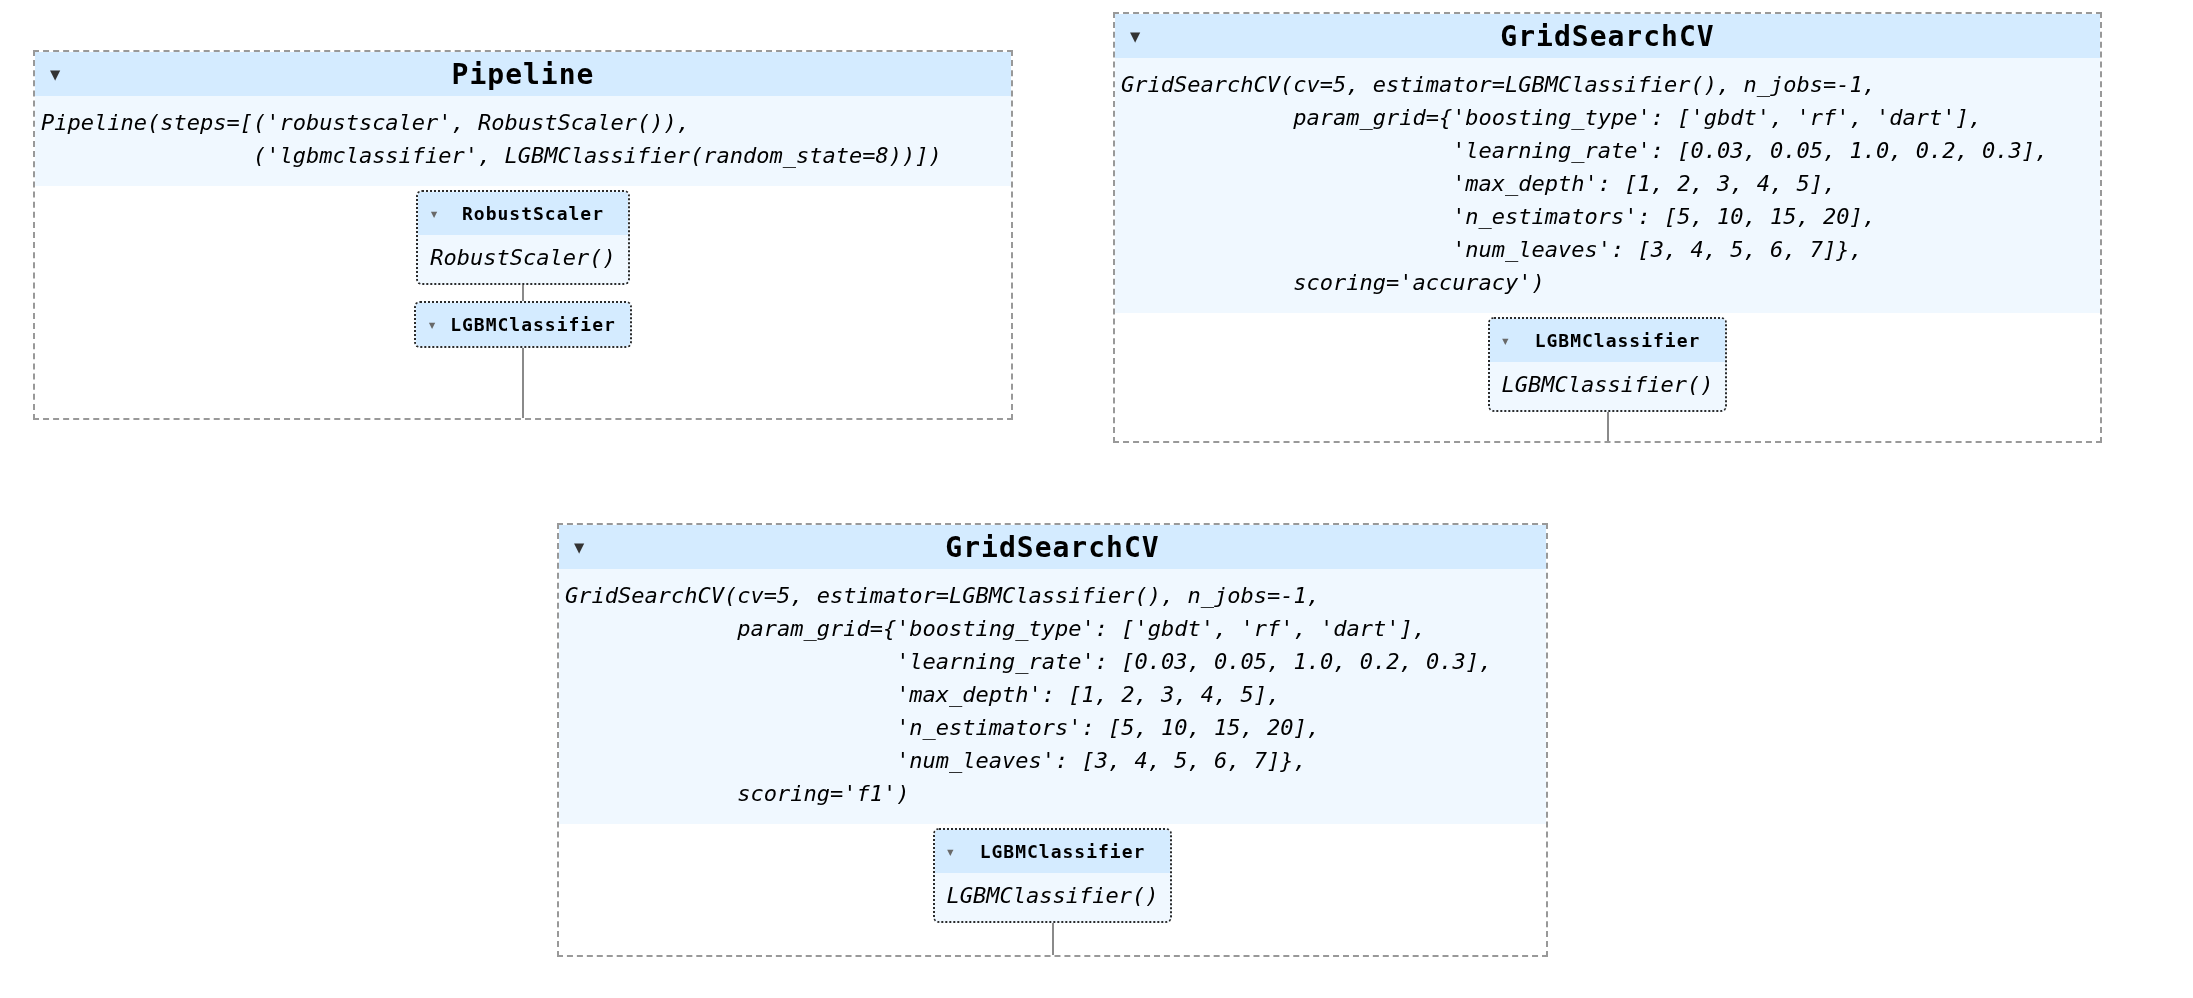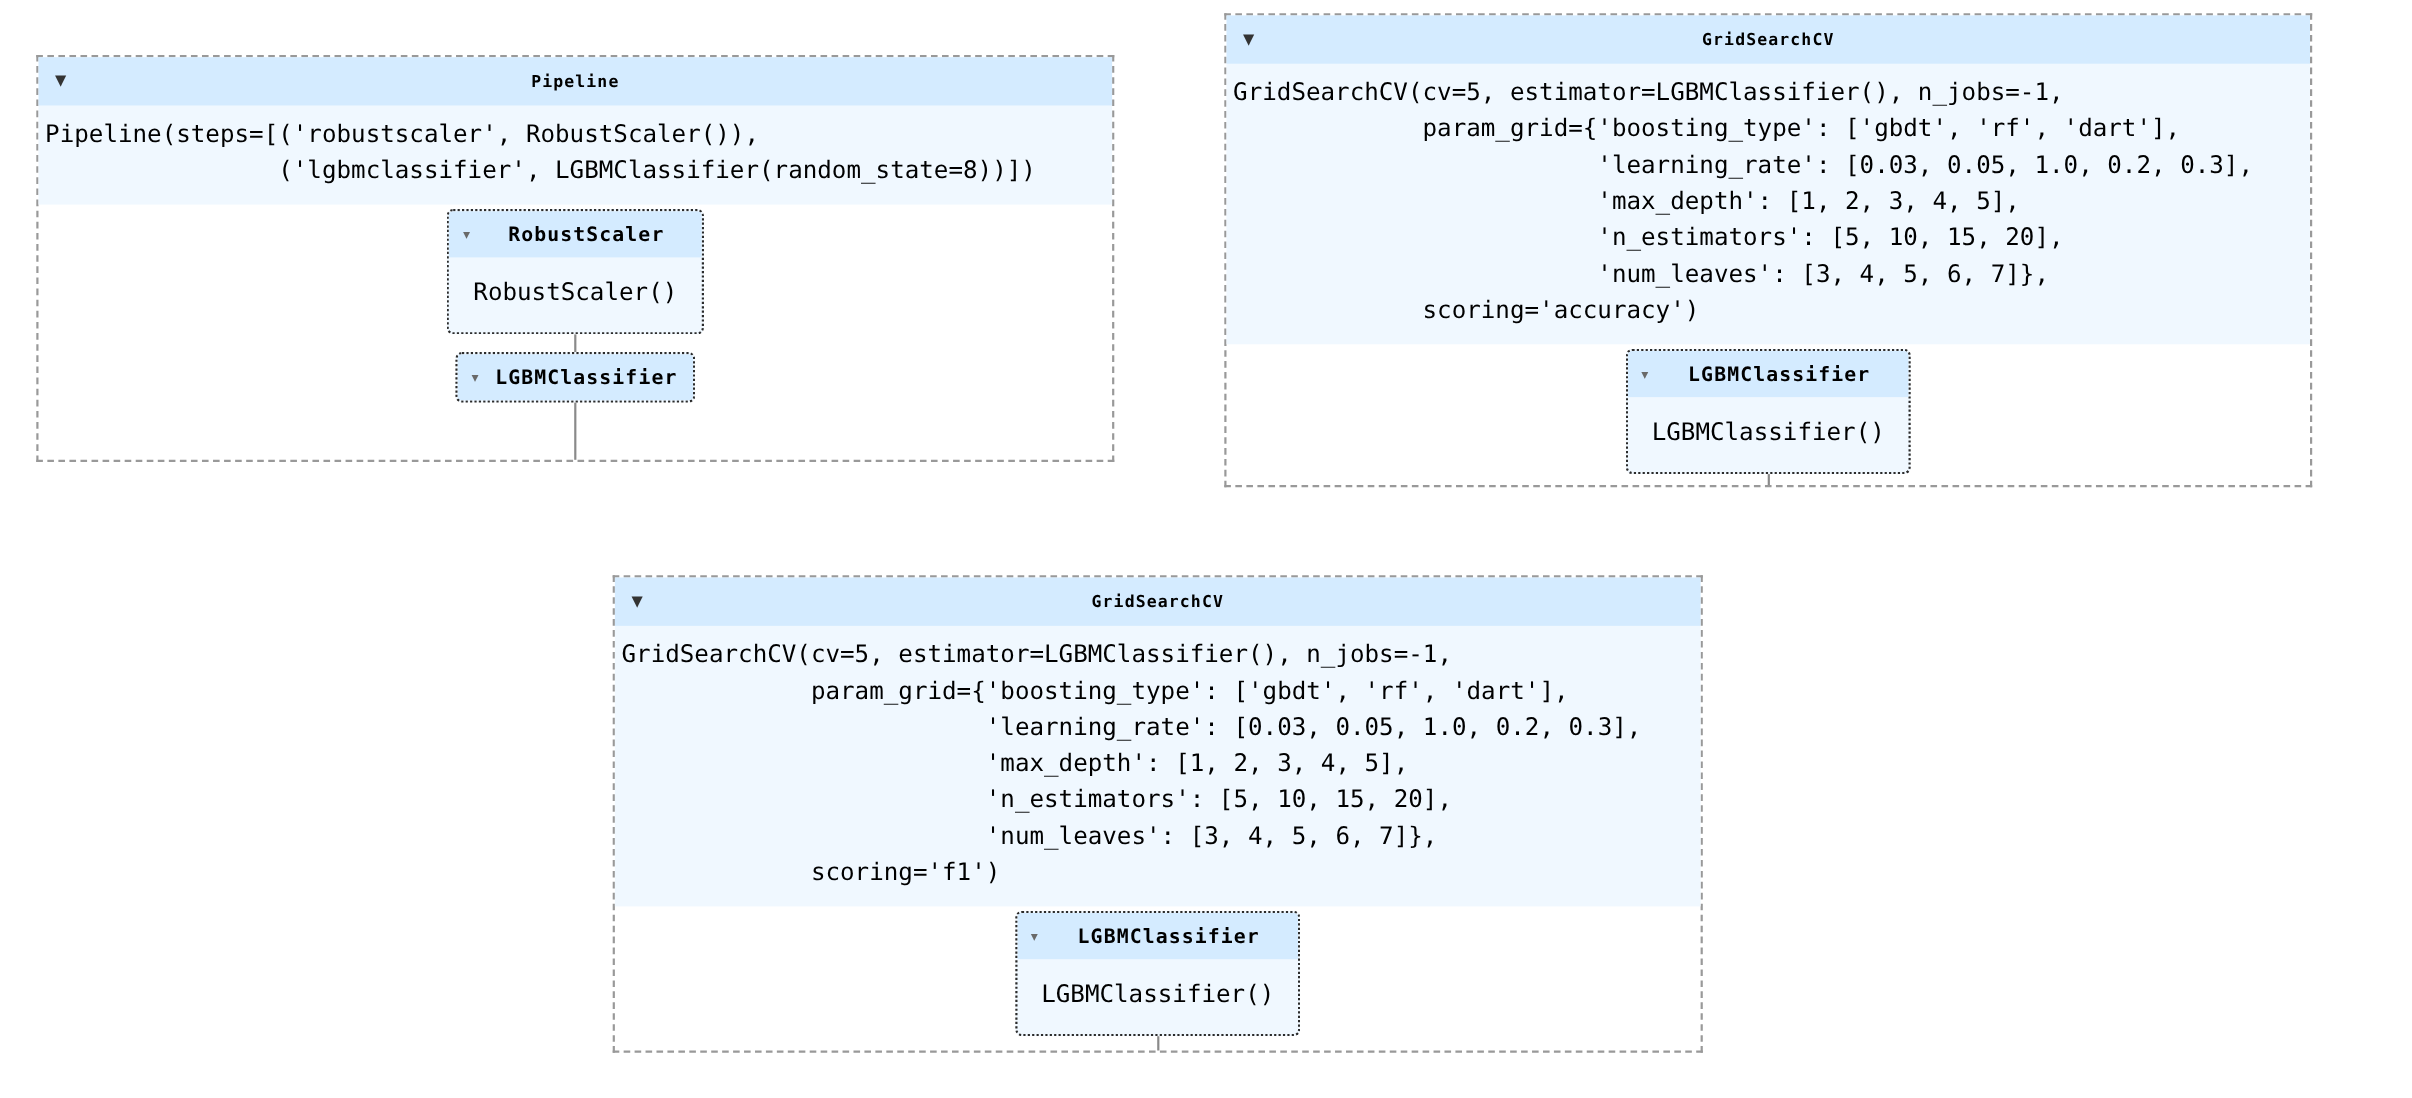--- a/index.html
+++ b/index.html
@@ -23,41 +23,42 @@
     position:relative;
     flex:0 0 44px;
     background:#d4ebff;
     display:flex;
     align-items:center;
     justify-content:center;
     cursor:pointer;
   }
   .sk-title{
     font-weight:bold;
-    font-size:15px;
+    font-size:28px;
     letter-spacing:1px;
   }
   .sk-arrow{
     position:absolute;
     left:15px;
     top:50%;
     transform:translateY(-50%);
     font-size:17px;
     color:#333333;
     line-height:1;
   }
   .sk-code{
     margin:0;
     background:#f0f8ff;
     font-family:"DejaVu Sans Mono", monospace;
     font-size:22px;
     line-height:33px;
     padding:10px 6px 14px 6px;
     white-space:pre;
     overflow:hidden;
+    font-style:italic;
   }
   .sk-serial{
     flex:1 1 auto;
     margin-top:4px;
     display:flex;
     flex-direction:column;
     align-items:center;
   }
   .sk-nested{
     box-sizing:border-box;
@@ -83,27 +84,28 @@
   .sk-nested-arrow{
     position:absolute;
     left:11px;
     top:50%;
     transform:translateY(-50%);
     font-size:16px;
     color:#696969;
     line-height:1;
   }
   .sk-nested-code{
-    margin:10px;
+    margin:0;
     background:#f0f8ff;
     font-family:"DejaVu Sans Mono", monospace;
     font-size:22px;
     line-height:33px;
     padding:6px 12px 9px 12px;
     white-space:pre;
+    font-style:italic;
   }
   .sk-connector{
     flex:0 0 16px;
     width:2px;
     background:#8a8a8a;
   }
   .sk-connector.tail{
     flex:1 1 auto;
     min-height:8px;
   }

